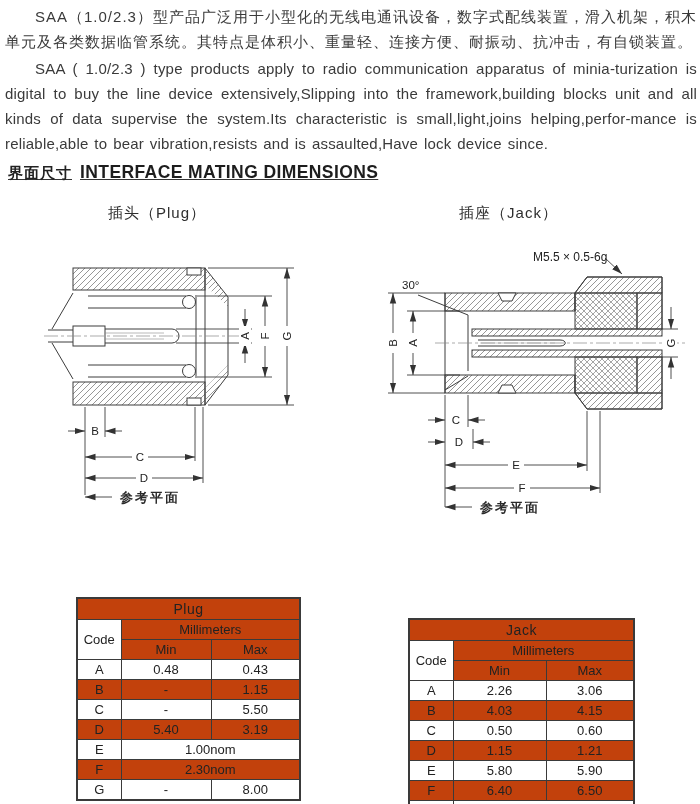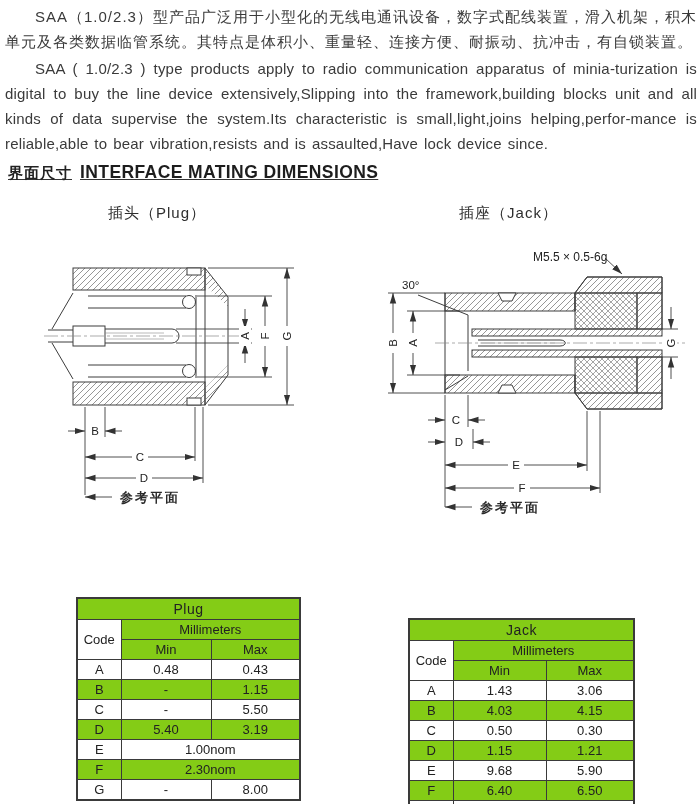--- a/index.html
+++ b/index.html
@@ -17,21 +17,21 @@
   svg{position:absolute;overflow:visible;}
   svg text{font-family:"Liberation Sans",sans-serif;fill:#222;}
   .dimtxt{font-size:11.5px;}
   .cjk{font-size:13px;fill:#2a2a2a;font-weight:bold;letter-spacing:2px;}
   .thr{font-size:12px;}
   table.spec{position:absolute;border-collapse:collapse;table-layout:fixed;background:#fff;
              font-size:13px;color:#222;text-align:center;}
   table.spec td{border:1.5px solid #3a3a3a;height:19px;padding:0;line-height:19px;overflow:hidden;}
   table.spec{border:2px solid #3a3a3a;}
   table.spec .t td{height:20px;font-size:14px;letter-spacing:.5px;}
-  .sh{background:#84cc16;}
+  .sh{background:#c2410c;}
 </style>
 </head>
 <body>
 
 <div class="abs para para-zh indent" style="left:5px;top:4px;">SAA（1.0/2.3）型产品广泛用于小型化的无线电通讯设备，数字式配线装置，滑入机架，积木单元及各类数据临管系统。其特点是体积小、重量轻、连接方便、耐振动、抗冲击，有自锁装置。</div>
 <div class="abs para para-en indent" style="left:5px;top:56px;">SAA ( 1.0/2.3 ) type products apply to radio communication apparatus of minia-turization is digital to buy the line device extensively,Slipping into the framework,building blocks unit and all kinds of data supervise the system.Its characteristic is small,light,joins helping,perfor-mance is reliable,able to bear vibration,resists and is assaulted,Have lock device since.</div>
 
 <div class="abs heading">
   <span class="zh">界面尺寸</span><span class="en">INTERFACE MATING DIMENSIONS</span>
 </div>
@@ -265,41 +265,41 @@
   <tr>
     <td rowspan="2">Code</td>
     <td colspan="2" class="sh">Millimeters</td>
   </tr>
   <tr>
     <td class="sh">Min</td>
     <td class="sh">Max</td>
   </tr>
   <tr>
     <td>A</td>
-    <td>1.43</td>
+    <td>2.26</td>
     <td>3.06</td>
   </tr>
   <tr class="sh">
     <td>B</td>
     <td>4.03</td>
     <td>4.15</td>
   </tr>
   <tr>
     <td>C</td>
     <td>0.50</td>
-    <td>0.30</td>
+    <td>0.60</td>
   </tr>
   <tr class="sh">
     <td>D</td>
     <td>1.15</td>
     <td>1.21</td>
   </tr>
   <tr>
     <td>E</td>
-    <td>9.68</td>
+    <td>5.80</td>
     <td>5.90</td>
   </tr>
   <tr class="sh">
     <td>F</td>
     <td>6.40</td>
     <td>6.50</td>
   </tr>
   <tr>
     <td>G</td>
     <td colspan="2">1.00nom</td>

